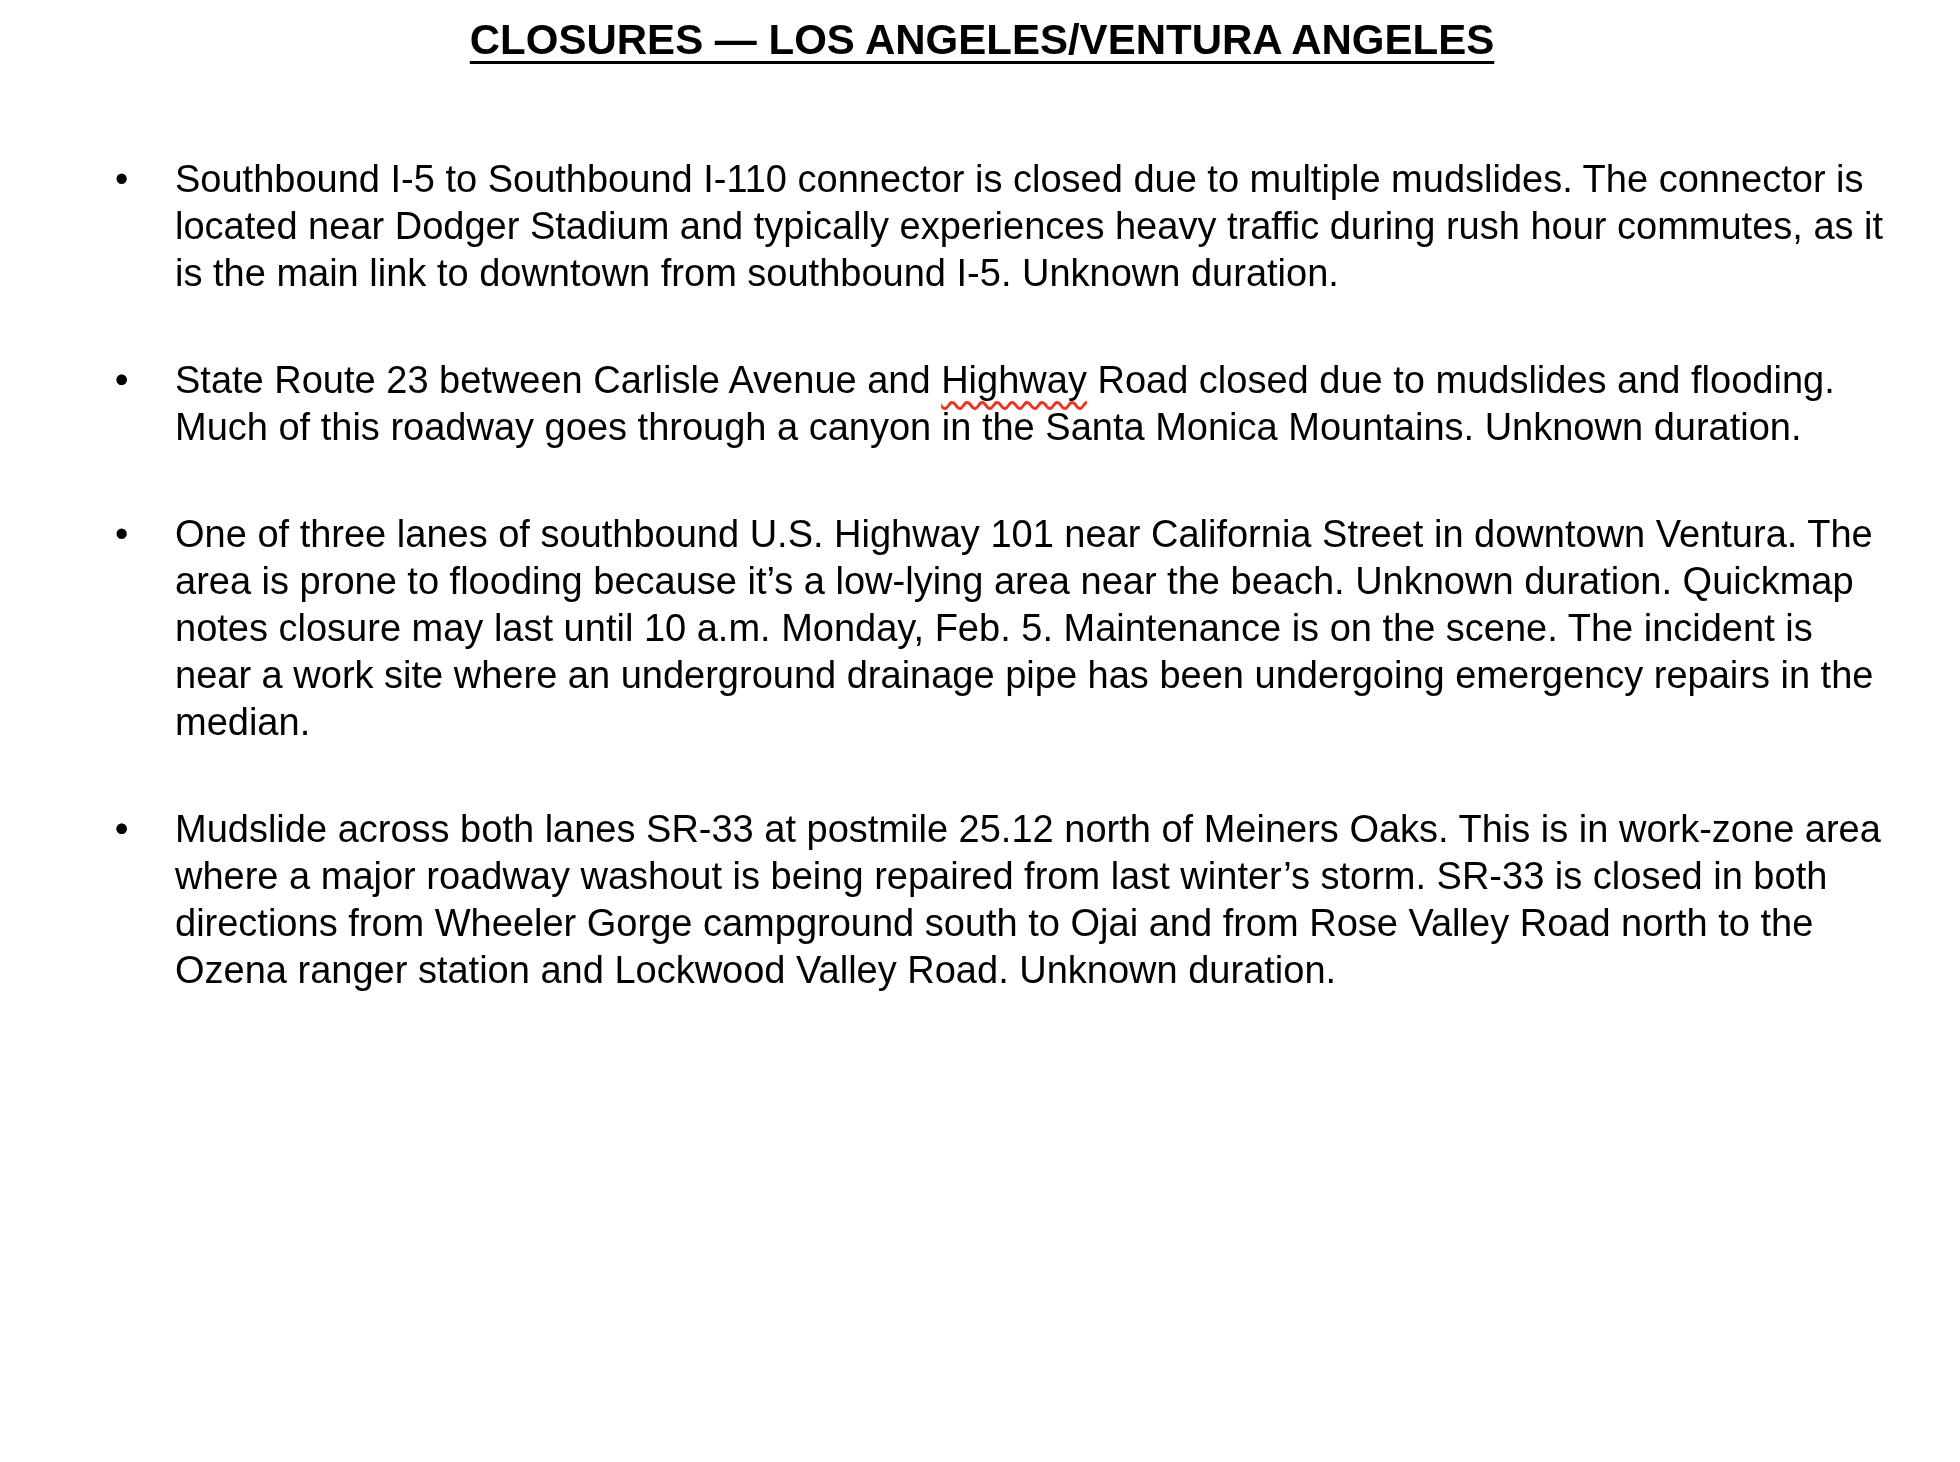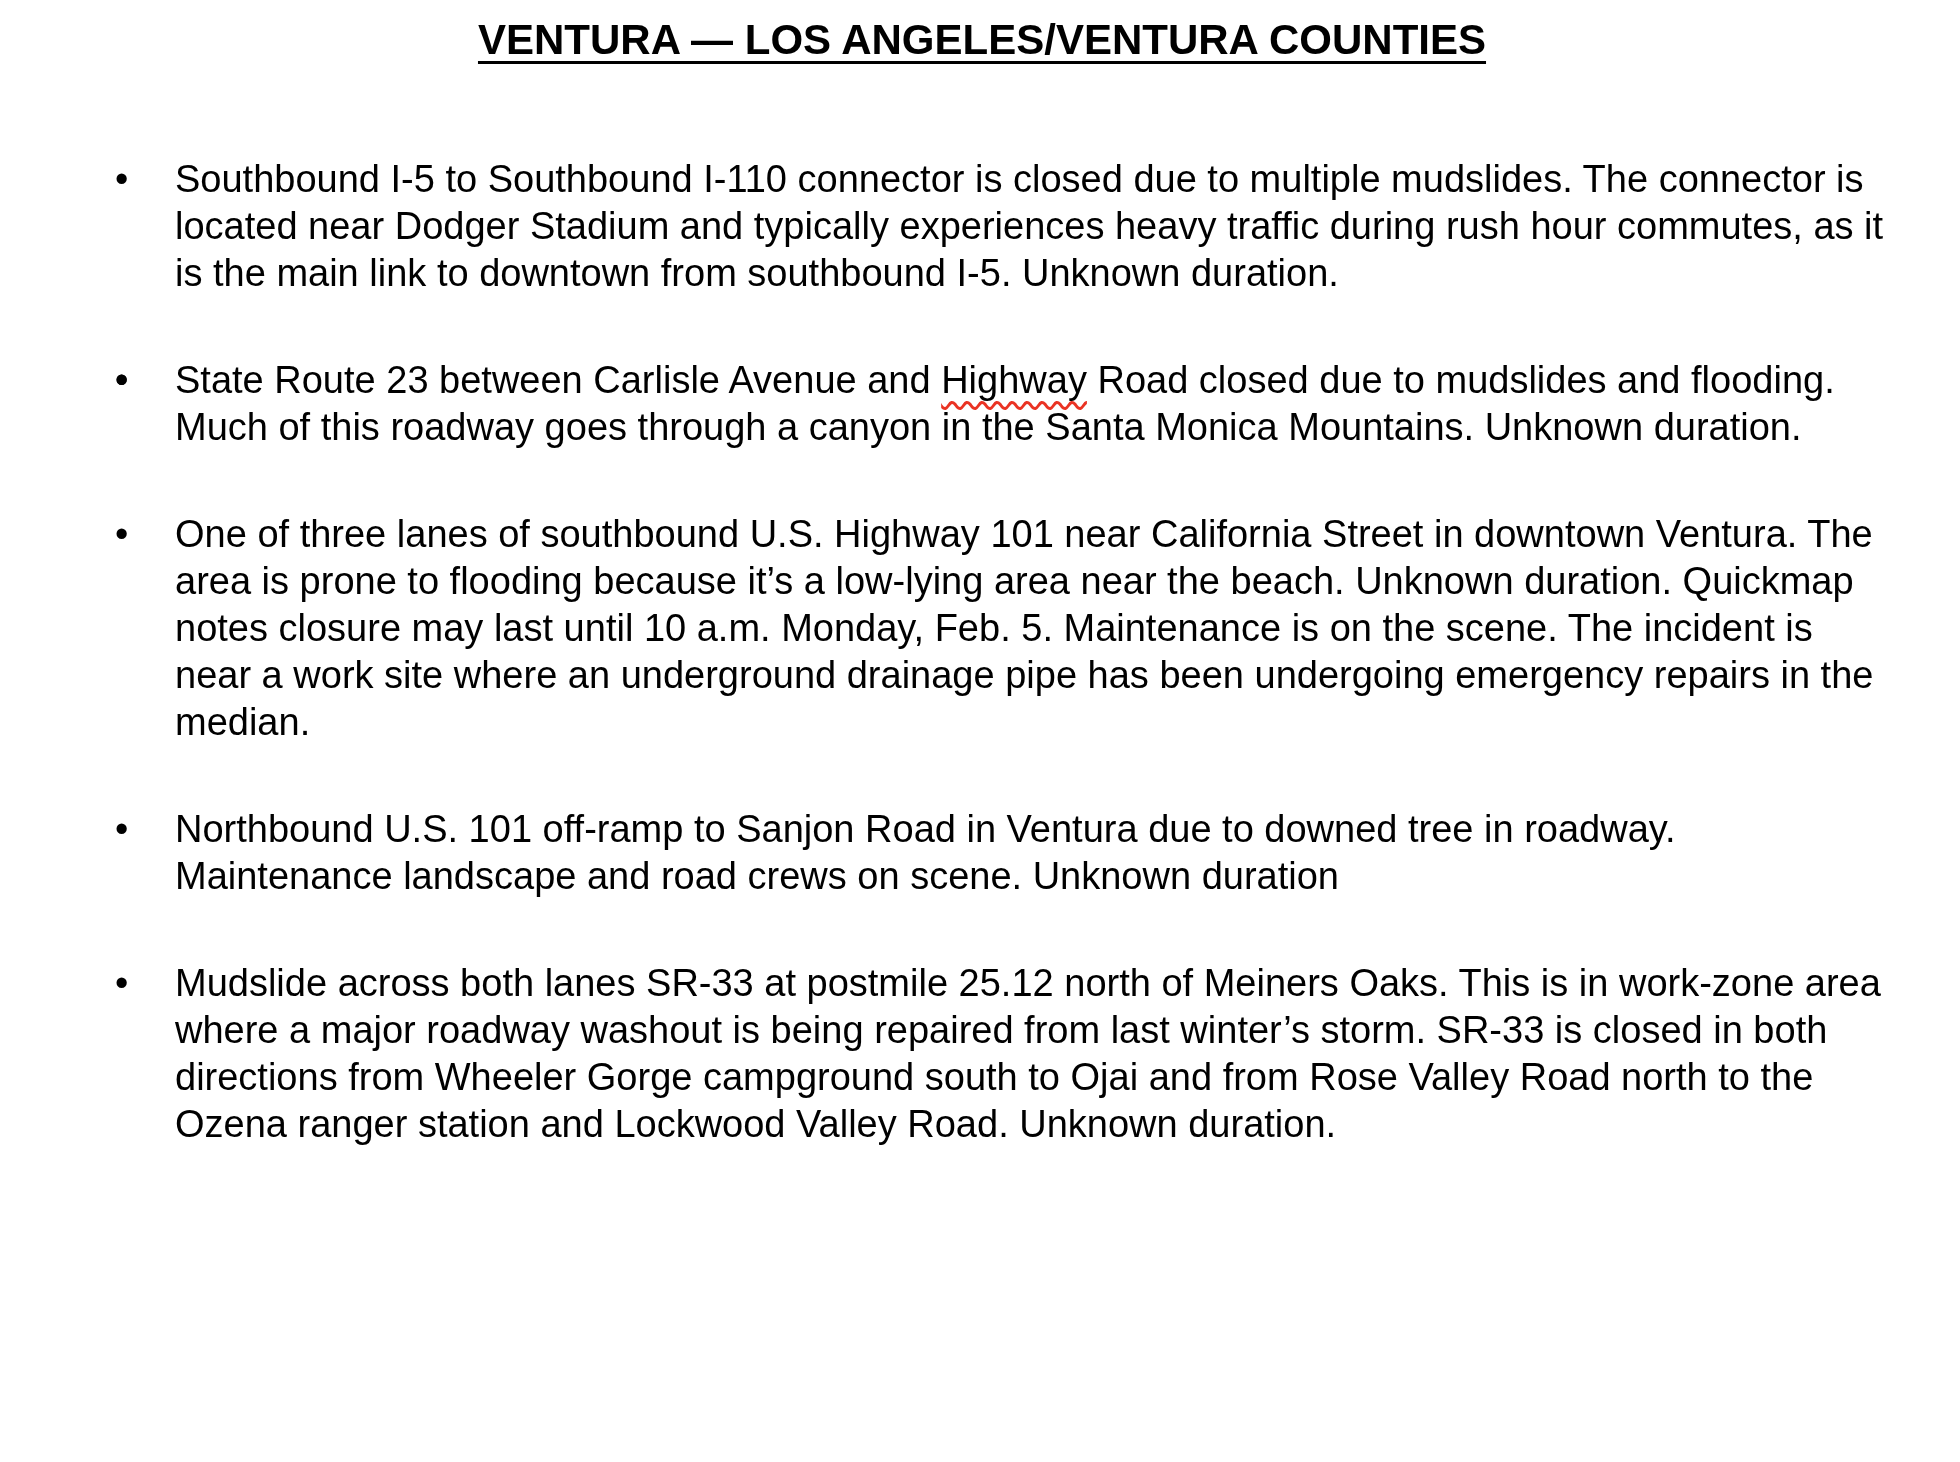--- a/index.html
+++ b/index.html
@@ -56,21 +56,21 @@
     text-decoration-thickness: 3px;
     text-underline-offset: 8px;
     text-decoration-skip-ink: none;
   }
 </style>
 </head>
 <body>
 
 <div class="page">
 
-  <h1 class="doc-title">VENTURA — LOS ANGELES/VENTURA COUNTIES</h1>
+  <h1 class="doc-title">CLOSURES — LOS ANGELES/VENTURA ANGELES</h1>
 
   <ul class="closure-list">
 
     <li>
       <span class="bullet">•</span>
       <span>Southbound I-5 to Southbound I-110 connector is closed due to multiple mudslides. The connector is located near Dodger Stadium and typically experiences heavy traffic during rush hour commutes, as it is the main link to downtown from southbound I-5. Unknown duration.</span>
     </li>
 
     <li>
       <span class="bullet">•</span>
@@ -81,21 +81,20 @@
       <span><span>State Route 23 between Carlisle Avenue and </span><span class="misspelled">Highway</span><span> Road closed due to mudslides and flooding. Much of this roadway goes through a canyon in the Santa Monica Mountains. Unknown duration.</span></span>
     </li>
 
     <li>
       <span class="bullet">•</span>
       <span>One of three lanes of southbound U.S. Highway 101 near California Street in downtown Ventura. The area is prone to flooding because it’s a low-lying area near the beach. Unknown duration. Quickmap notes closure may last until 10 a.m. Monday, Feb. 5. Maintenance is on the scene. The incident is near a work site where an underground drainage pipe has been undergoing emergency repairs in the median.</span>
     </li>
 
     <li>
       <span class="bullet">•</span>
-      <span>Northbound U.S. 101 off-ramp to Sanjon Road in Ventura due to downed tree in roadway. Maintenance landscape and road crews on scene. Unknown duration</span>
     </li>
 
     <li>
       <span class="bullet">•</span>
       <span>Mudslide across both lanes SR-33 at postmile 25.12 north of Meiners Oaks. This is in work-zone area where a major roadway washout is being repaired from last winter’s storm. SR-33 is closed in both directions from Wheeler Gorge campground south to Ojai and from Rose Valley Road north to the Ozena ranger station and Lockwood Valley Road. Unknown duration.</span>
     </li>
 
   </ul>
 </div>
 

